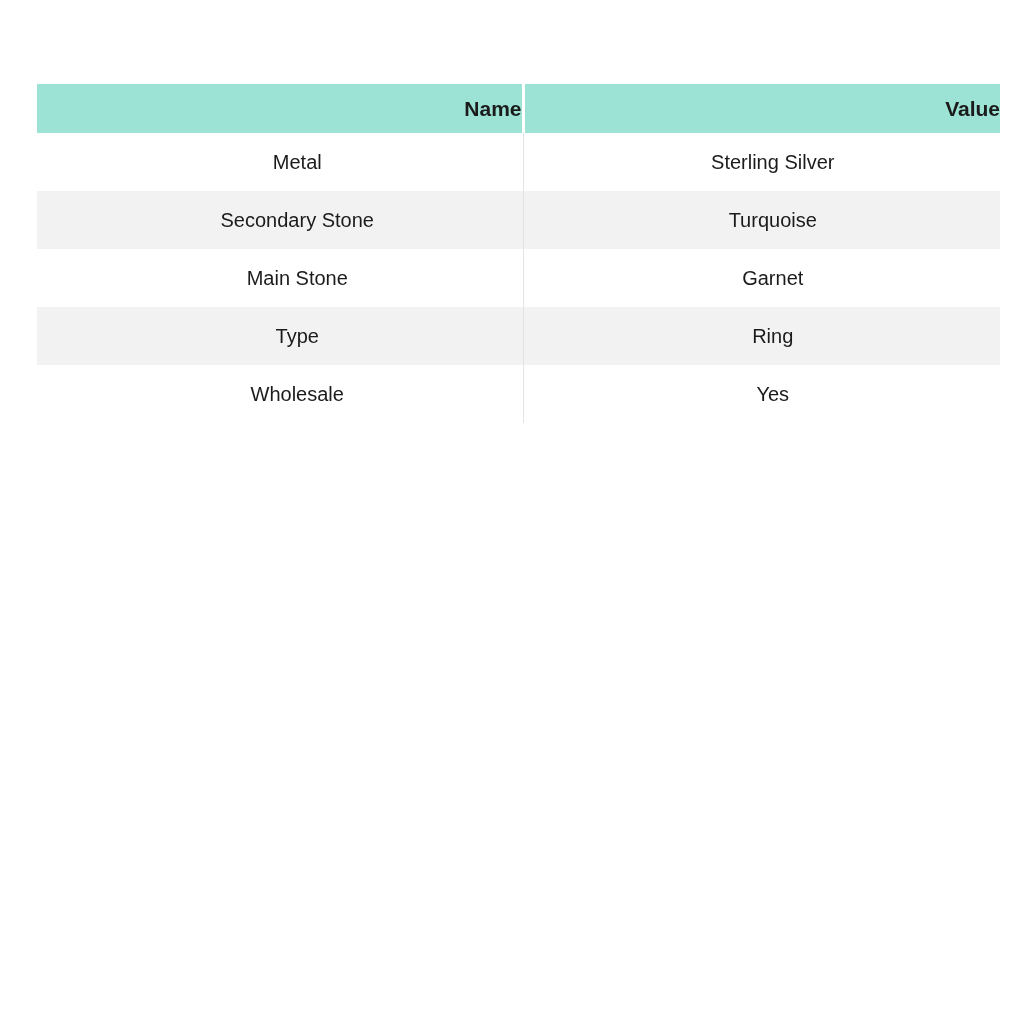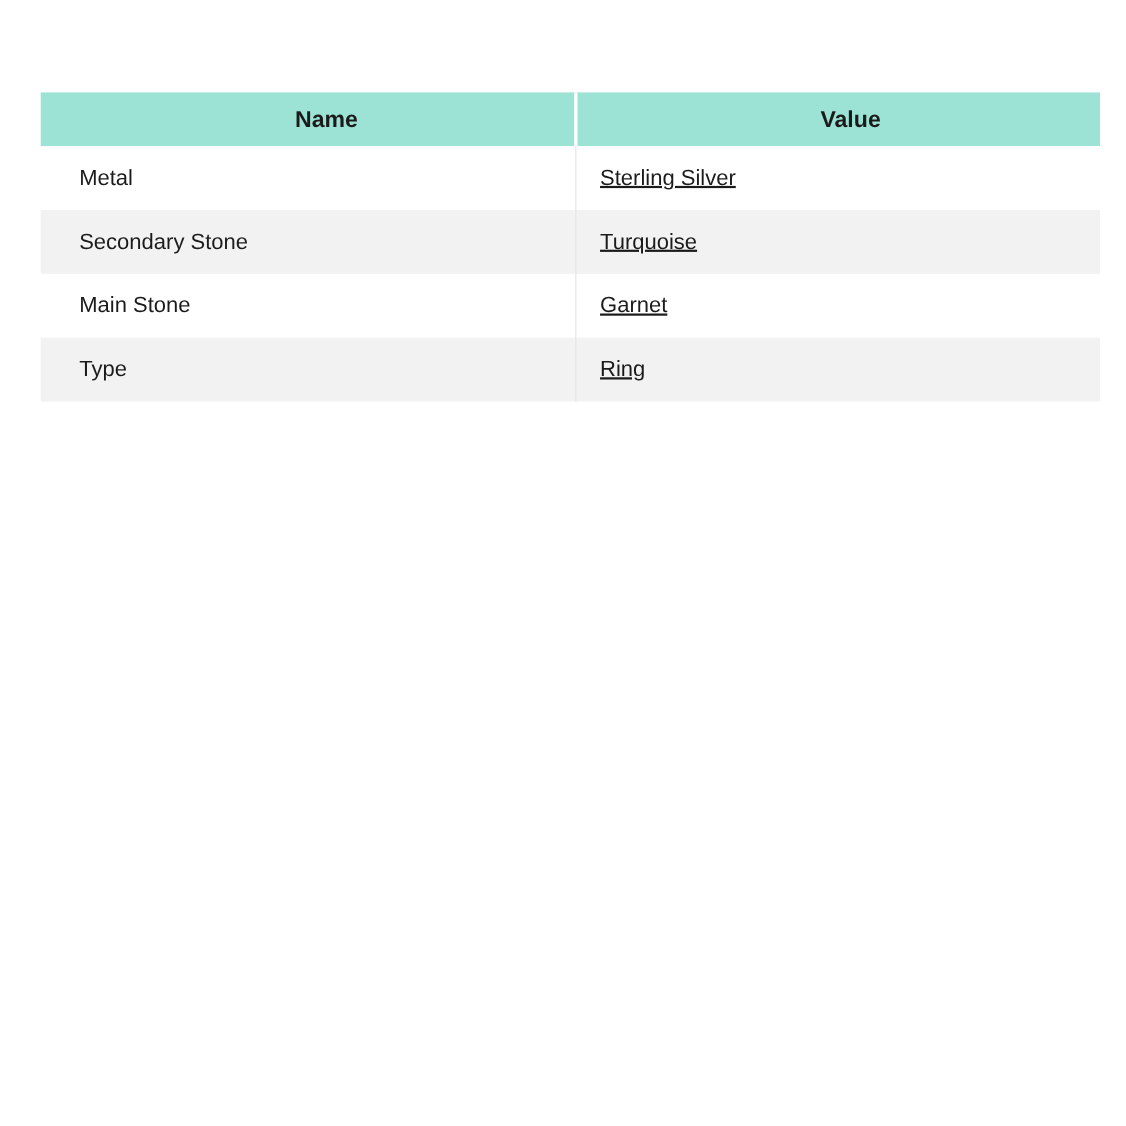--- a/index.html
+++ b/index.html
@@ -25,42 +25,42 @@
     top:84px;
     width:963px;
     border-collapse:collapse;
     table-layout:fixed;
     font-size:20px;
   }
   col.col-name{width:486px;}
   thead th{
     background:var(--header-bg);
     height:49px;
-    text-align:center;
+    text-align:right;
     font-weight:600;
     font-size:21px;
     vertical-align:middle;
     padding:0;
   }
   thead th.th-name{padding-left:35px;}
   thead th.th-value{
     padding-left:22px;
     border-left:3px solid var(--header-divider);
   }
   tbody td{
     height:58px;
     vertical-align:middle;
     padding:0;
     font-weight:400;
+    text-align:center;
   }
   tbody td.cell-name{padding-left:35px;}
   tbody td.cell-value{
     padding-left:22px;
     border-left:1px solid var(--divider);
-    text-decoration:underline;
   }
   tbody tr{background:var(--row-bg);}
   tbody tr:nth-child(even){background:var(--row-alt-bg);}
 </style>
 </head>
 <body>
 
 <table class="spec-table">
   <colgroup>
     <col class="col-name">
@@ -82,14 +82,18 @@
     <td class="cell-value">Turquoise</td>
   </tr>
       <tr>
     <td class="cell-name">Main Stone</td>
     <td class="cell-value">Garnet</td>
   </tr>
       <tr>
     <td class="cell-name">Type</td>
     <td class="cell-value">Ring</td>
   </tr>
+      <tr>
+    <td class="cell-name">Wholesale</td>
+    <td class="cell-value">Yes</td>
+  </tr>
     </tbody>
 </table>
 
 </body></html>

